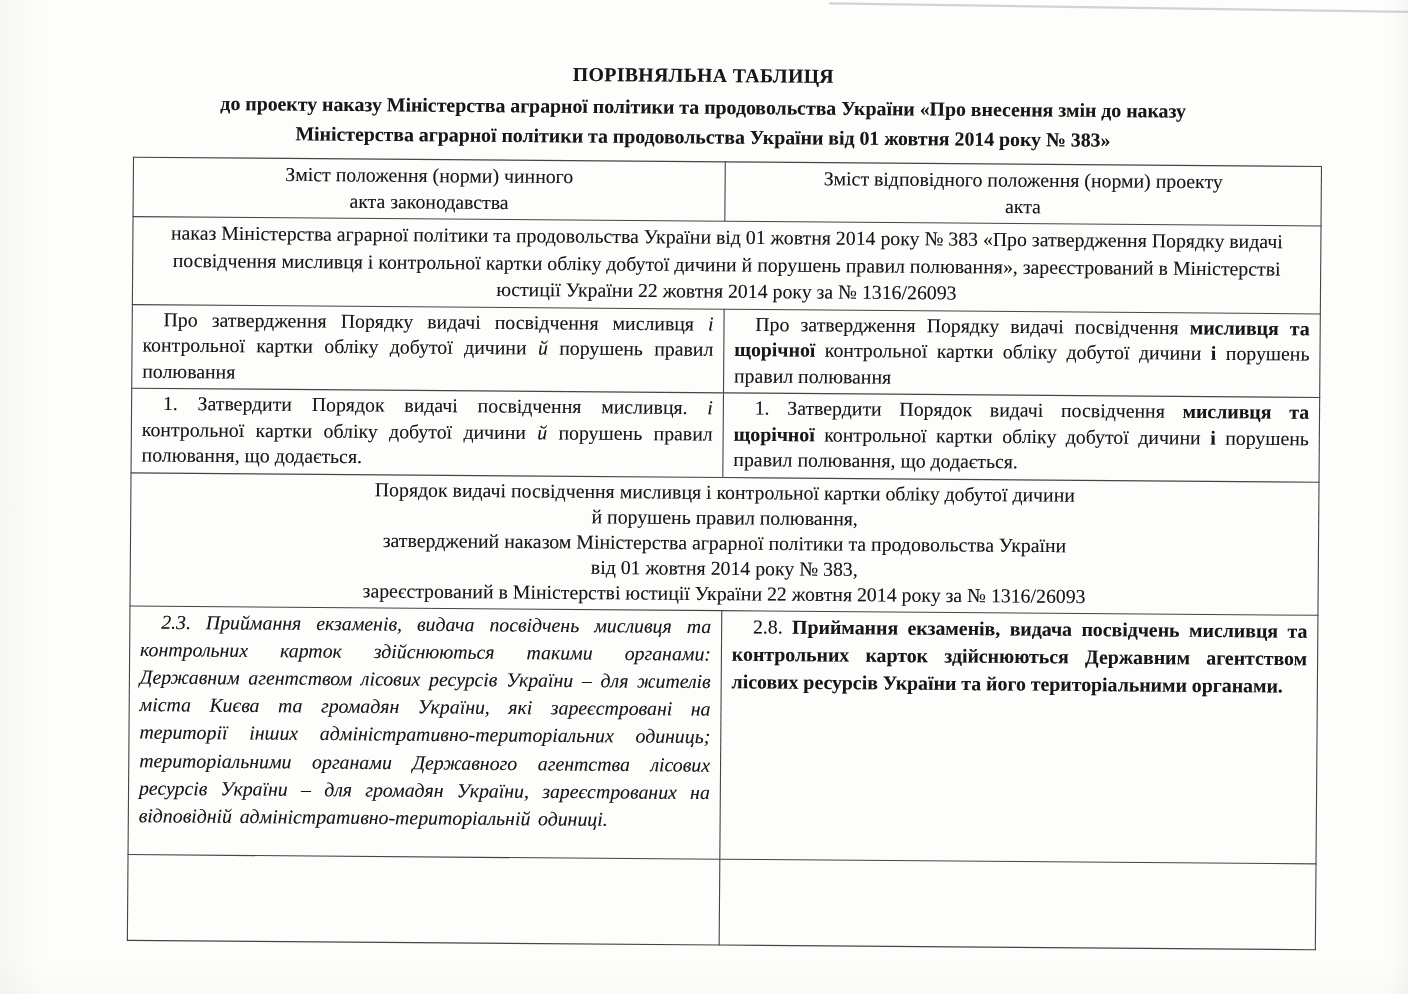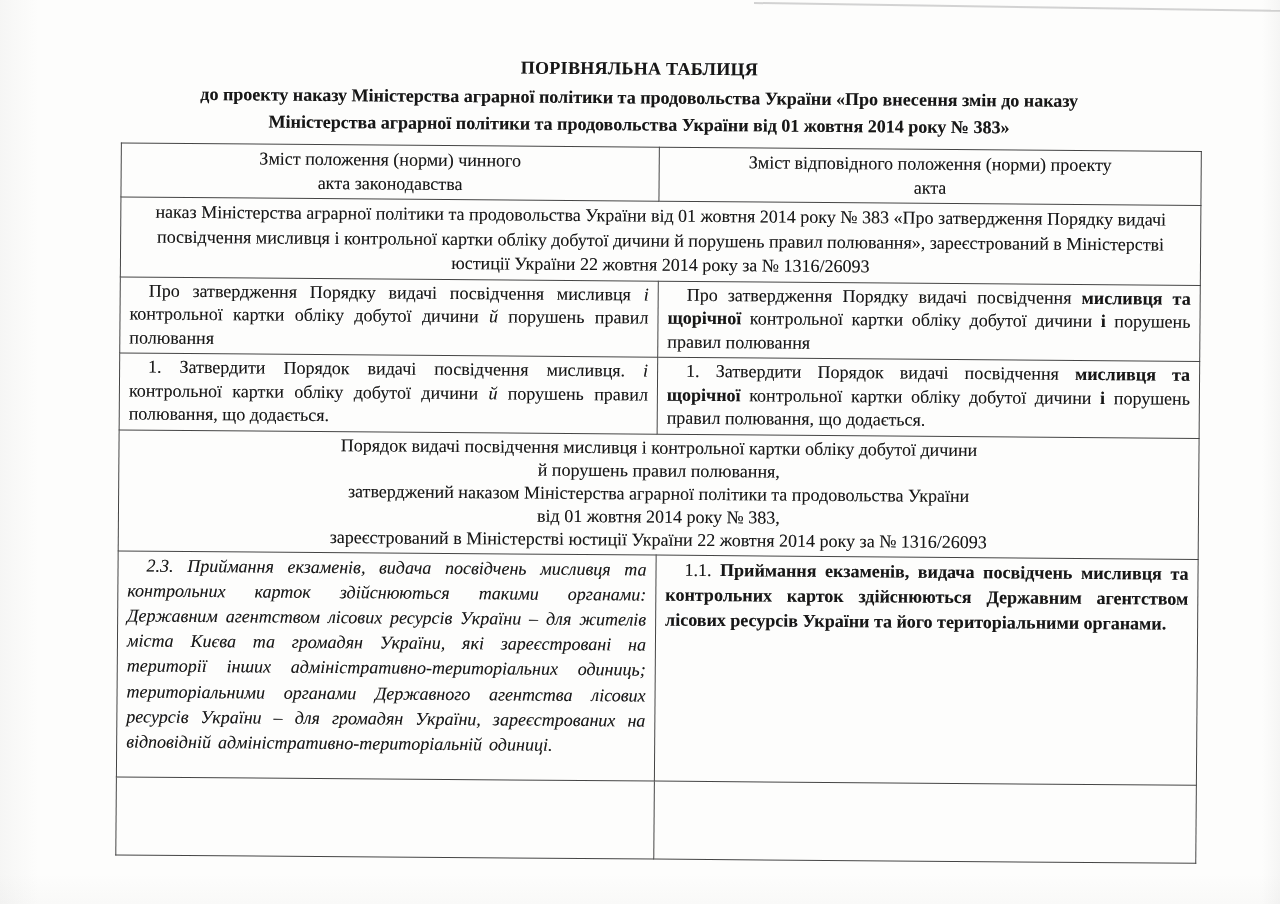--- a/index.html
+++ b/index.html
@@ -124,21 +124,21 @@
       <tr class="row-poriadok">
         <td class="span-row2" colspan="2">Порядок видачі посвідчення мисливця і контрольної картки обліку добутої дичини
 й порушень правил полювання,
 затверджений наказом Міністерства аграрної політики та продовольства України
 від 01 жовтня 2014 року № 383,
 зареєстрований в Міністерстві юстиції України 22 жовтня 2014 року за № 1316/26093</td>
       </tr>
 
       <tr class="row-23">
         <td class="cell cell-ital">2.3. Приймання екзаменів, видача посвідчень мисливця та контрольних карток здійснюються такими органами: Державним агентством лісових ресурсів України – для жителів міста Києва та громадян України, які зареєстровані на території інших адміністративно-територіальних одиниць; територіальними органами Державного агентства лісових ресурсів України – для громадян України, зареєстрованих на відповідній адміністративно-територіальній одиниці.</td>
-        <td class="cell cell-bold-body"><span>1.1. </span><span class="b">Приймання екзаменів, видача посвідчень мисливця та контрольних карток здійснюються Державним агентством лісових ресурсів України та його територіальними органами.</span></td>
+        <td class="cell cell-bold-body"><span>2.8. </span><span class="b">Приймання екзаменів, видача посвідчень мисливця та контрольних карток здійснюються Державним агентством лісових ресурсів України та його територіальними органами.</span></td>
       </tr>
 
       <tr class="row-empty">
         <td></td>
         <td></td>
       </tr>
     </tbody>
   </table>
 
 </div>

